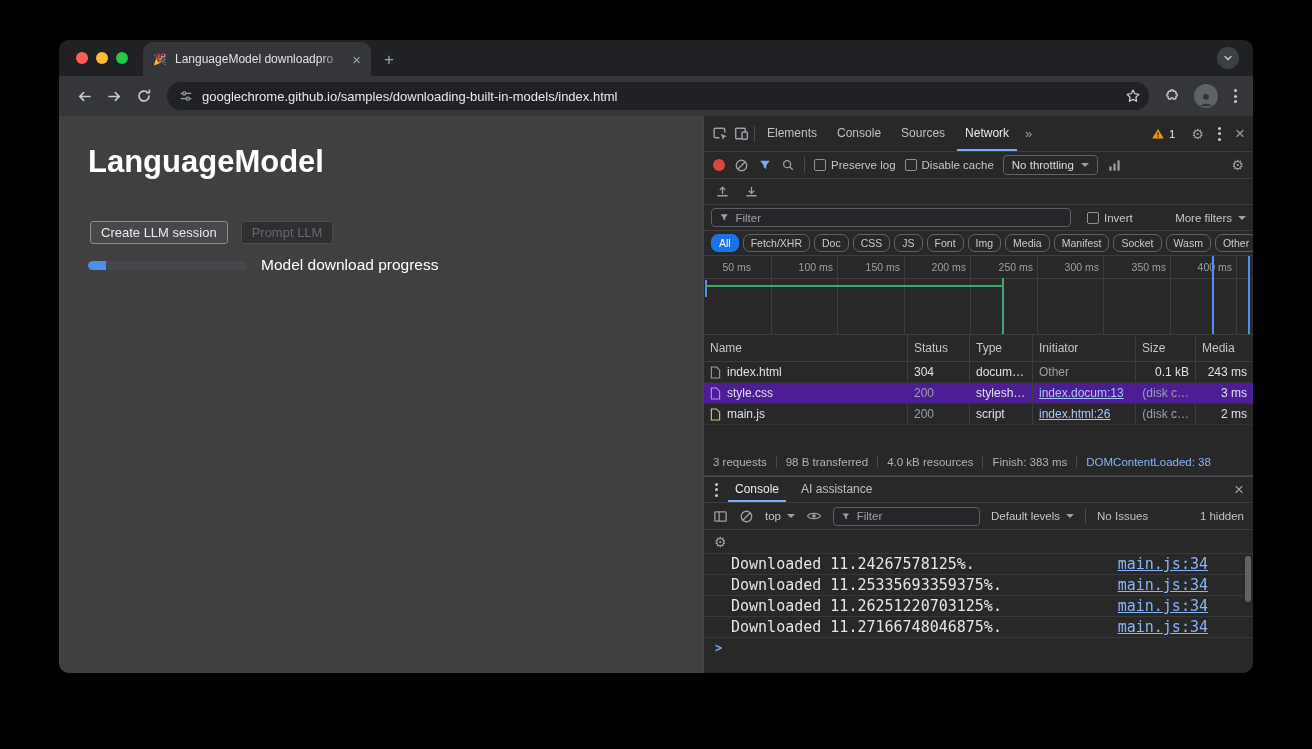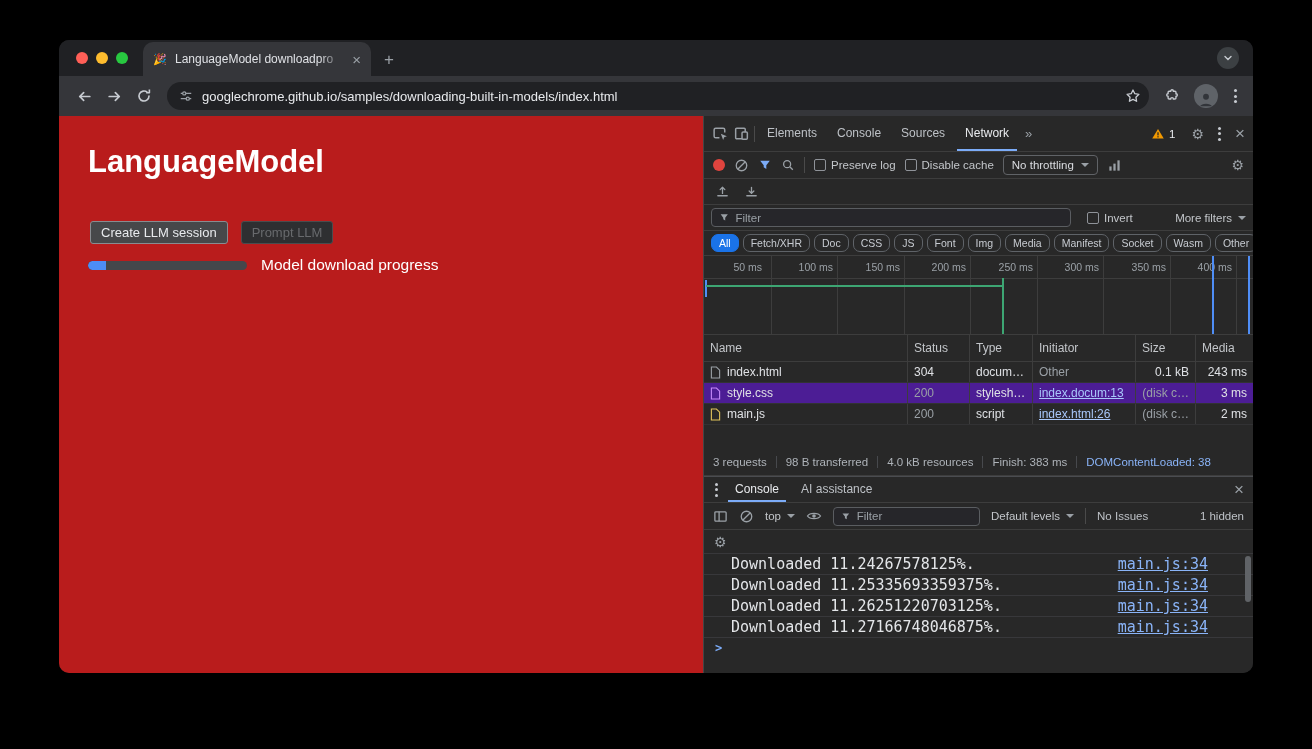--- a/index.html
+++ b/index.html
@@ -31,21 +31,21 @@
              align-items:center; padding:0 8px 0 12px; gap:9px; min-width:0; }
   .url-text { color:#e8eaed; font-size:13px; flex:1; white-space:nowrap; overflow:hidden; }
   .right-icons { display:flex; align-items:center; gap:14px; margin:0 4px 0 6px; }
   .avatar-btn { width:24px; height:24px; border-radius:50%; background:#5f6368; display:flex;
                 align-items:flex-end; justify-content:center; overflow:hidden; }
   .kebab { display:flex; flex-direction:column; gap:2.5px; padding:2px; }
   .kebab i { width:3px; height:3px; border-radius:50%; background:#c7cbd1; }
 
   
   .content { display:flex; height:557px; }
-  .page { flex:1; background:#b91c1c; position:relative; }
+  .page { flex:1; background:#404040; position:relative; }
   .page-title { position:absolute; left:29px; top:28px; font-size:31px; font-weight:bold; color:#fff; }
   .btn-row { position:absolute; left:31px; top:105px; display:flex; gap:13px; }
   .btn { font-size:13px; height:23px; padding:0 10px; border-radius:3px; font-family:"Liberation Sans",sans-serif; }
   .btn-en { background:#47484a; border:1px solid #898c90; color:#e8eaed; }
   .btn-dis { background:#2e2f31; border:1px solid #4b4c4e; color:#686a6d; }
   .progress-row { position:absolute; left:29px; top:140px; display:flex; align-items:center; gap:14px; }
   .progress { width:159px; height:9px; border-radius:5px; background:#44474b; overflow:hidden; }
   .progress .fill { height:100%; background:#4d8df6; border-radius:5px 0 0 5px; }
   .progress-label { font-size:15.5px; color:#fff; }
 
@@ -346,21 +346,21 @@
 
       <div class="tl">
         <span class="tl-tick" style="left:67px"></span>
           <span class="tl-tick" style="left:133px"></span>
         <span class="tl-tick" style="left:200px"></span>
           <span class="tl-tick" style="left:266px"></span>
         <span class="tl-tick" style="left:333px"></span>
           <span class="tl-tick" style="left:399px"></span>
         <span class="tl-tick" style="left:466px"></span>
           <span class="tl-tick" style="left:532px"></span>
-        <span class="tl-lab" style="left:62px">50 ms</span>
+        <span class="tl-lab" style="left:51px">50 ms</span>
         <span class="tl-lab" style="left:133px">100 ms</span>
         <span class="tl-lab" style="left:200px">150 ms</span>
         <span class="tl-lab" style="left:266px">200 ms</span>
         <span class="tl-lab" style="left:333px">250 ms</span>
         <span class="tl-lab" style="left:399px">300 ms</span>
         <span class="tl-lab" style="left:466px">350 ms</span>
         <span class="tl-lab" style="left:532px">400 ms</span>
         <span class="tl-rule"></span>
         <span class="tl-bs"></span>
         <span class="tl-gh"></span>

